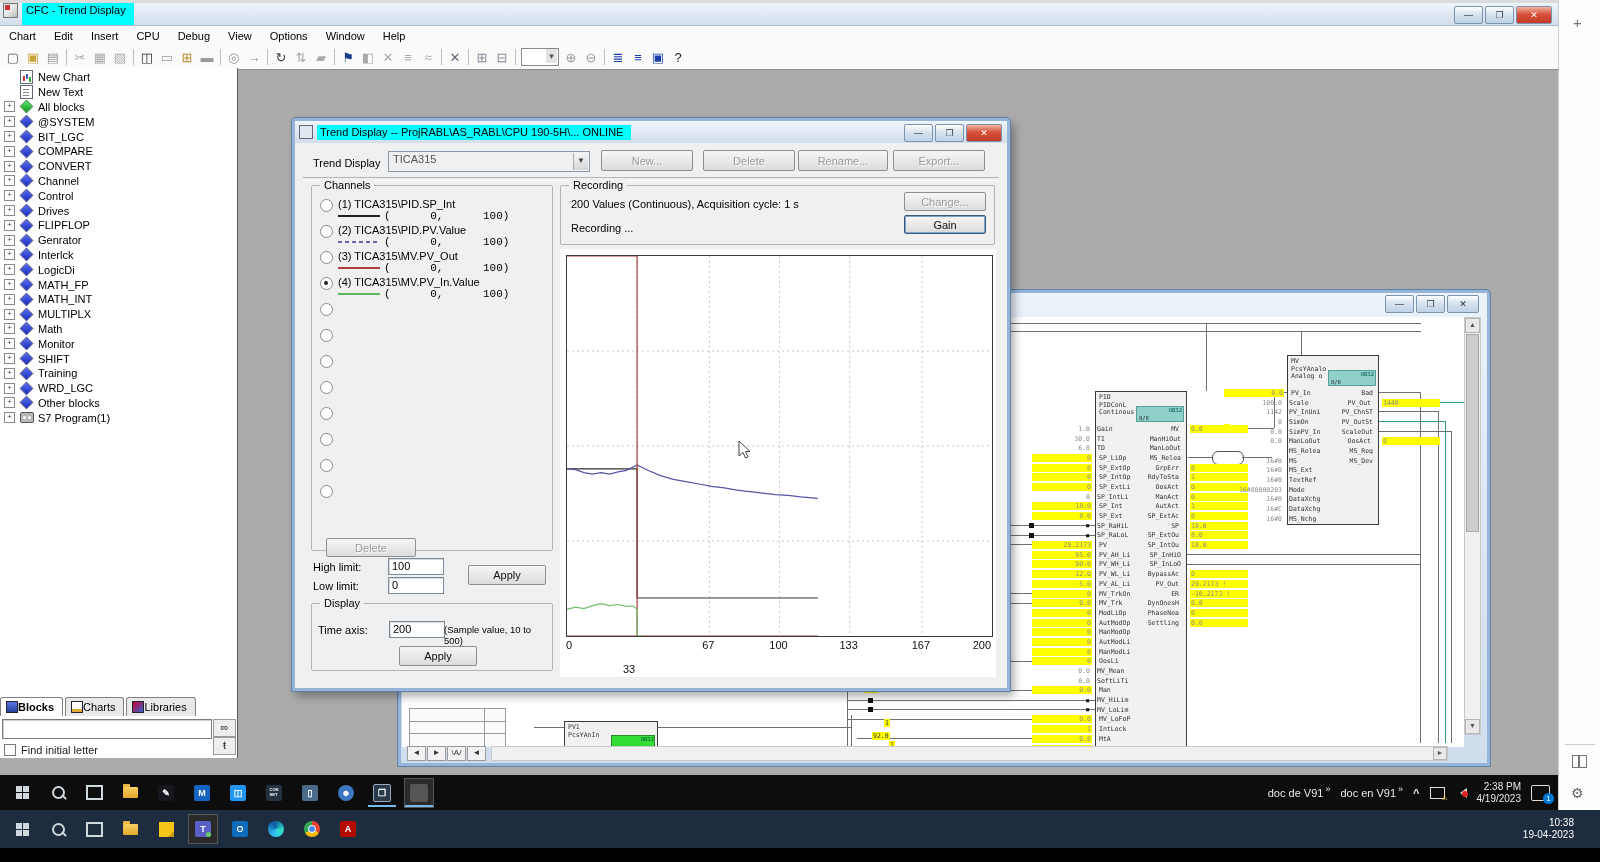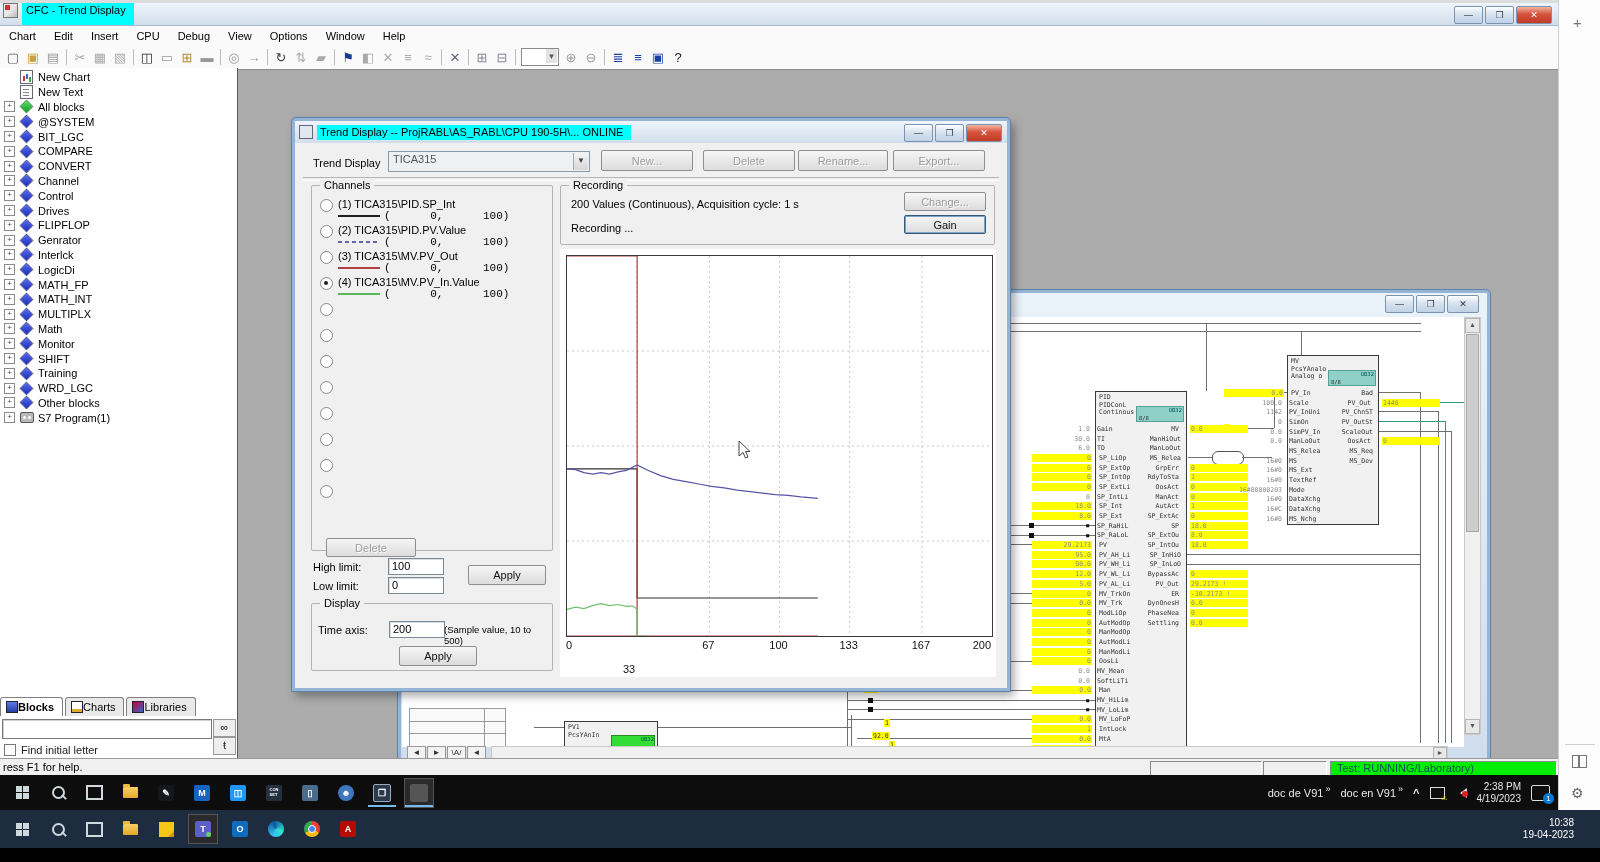--- a/index.html
+++ b/index.html
@@ -1045,26 +1045,20 @@
             <span style="left: 63px; transform: translateX(-50%); margin-top: 24px;">33</span>
             <span style="left: 142.375px; transform: translateX(-50%);">67</span>
             <span style="left: 212.5px; transform: translateX(-50%);">100</span>
             <span style="left: 282.625px; transform: translateX(-50%);">133</span>
             <span style="left: 354.875px; transform: translateX(-50%);">167</span>
             <span style="left: 425px; transform: translateX(-100%);">200</span>
           </div>
       </div>
     </div>
 
-    <div id="statusbar">
-      <span style="position:absolute;left:3px;top:2px;">ress F1 for help.</span>
-      <span class="seg" style="left:1150px;width:110px;"></span>
-      <span class="seg" style="left:1263px;width:62px;"></span>
-      <span class="seg" id="status-test" style="left:1330px;width:213px;">Test: RUNNING/Laboratory)</span>
-    </div>
   </div>
 
   <div id="taskbar-inner">
     <span class="tbtn">
         <span class="winlogo">
           <i></i>
           <i></i>
           <i></i>
           <i></i>
         </span>

